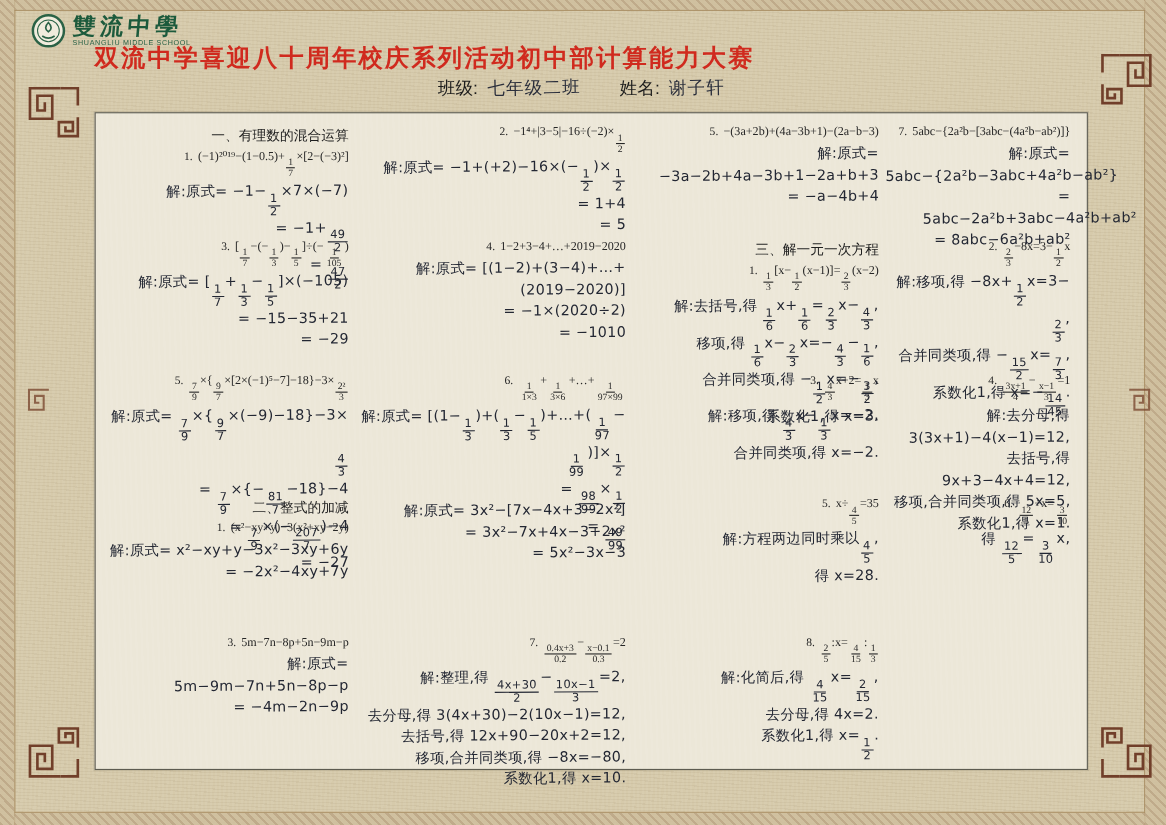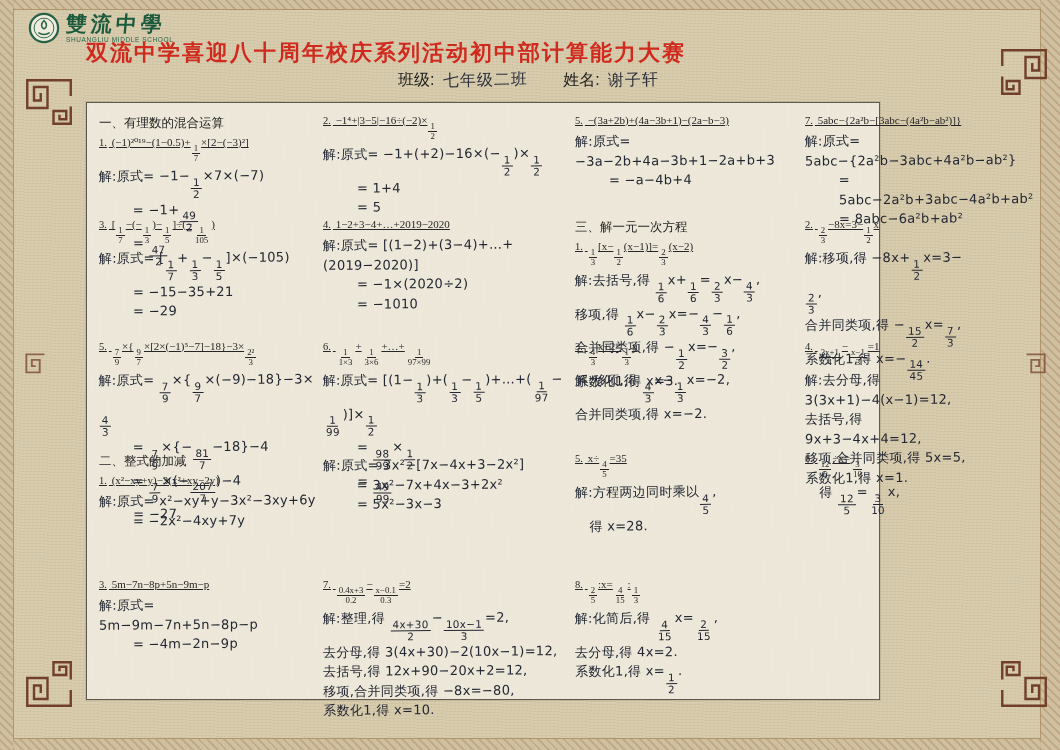--- a/index.html
+++ b/index.html
@@ -35,33 +35,33 @@
   .logo-en{font-size:6.5px;color:#2a6246;letter-spacing:.6px;margin-top:1px;}
   .title{position:absolute;left:70px;right:10px;top:22px;margin:16px;text-align:left;
     font-size:22px;font-weight:bold;letter-spacing:2px;color:#d02a1e;
     font-family:"Liberation Sans","DejaVu Sans",sans-serif;}
   .id-row{position:absolute;left:398px;top:70px;font-size:16px;color:#1b1b1b;white-space:nowrap;}
   .id-label{font-weight:normal;}
   .name-label{margin-left:31px;}
   .hand{color:#2a2e3b;letter-spacing:1px;}
   .id-value{display:inline-block;transform:rotate(-1deg);margin-left:4px;font-size:16px;}
   
-  .paper{position:absolute;left:86px;top:102px;width:794px;height:598px;
+  .paper{position:absolute;left:86px;top:102px;width:903px;height:598px;
     background:
       repeating-linear-gradient(88deg, rgba(255,255,255,.05) 0 2px, rgba(0,0,0,0) 2px 5px),
       #ece7d8;
     border:1.5px solid #5d5b50;box-shadow:0 0 0 1px rgba(90,80,60,.15);box-sizing:border-box;
-    padding:8px 6px 8px 10px;}
+    padding:8px 6px 8px 10px;text-align:right;}
   .grid{display:grid;grid-template-columns:224px 252px 230px 174px;
     grid-template-rows:104px 122px 112px 126px 1fr;width:880px;height:581px;}
   .cell{padding:3px 4px 0 2px;overflow:visible;}
   .sec{font-family:"Liberation Serif","DejaVu Serif",serif;font-size:12.5px;color:#1f1f1f;
     margin:1px 0 4px;}
   .stmt{font-family:"Liberation Serif","DejaVu Serif",serif;font-size:11px;color:#262626;
-    line-height:1.25;text-decoration:underline;}
+    line-height:1.25;}
   .pnum{font-family:"Liberation Serif","DejaVu Serif",serif;font-size:10.5px;margin-right:2px;}
   .sol{margin-top:3px;transform:rotate(-.4deg);font-size:13px;color:#232733;
     letter-spacing:.3px;line-height:1.5;font-family:"DejaVu Sans",sans-serif;}
   .hl.eq{padding-left:2.6em;}
   .hl.mid{padding-left:1.1em;}
   .hl.res{padding-left:3.6em;}
   
   .frac{display:inline-flex;flex-direction:column;align-items:center;vertical-align:-0.55em;
     line-height:1.05;font-size:.8em;margin:0 1px;}
   .ft{border-bottom:1px solid currentColor;padding:0 2px;}

